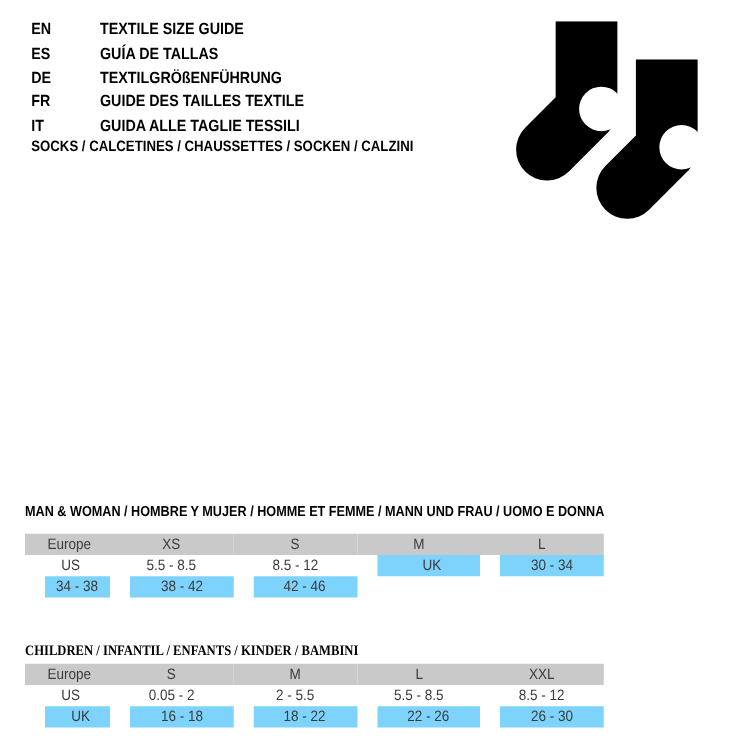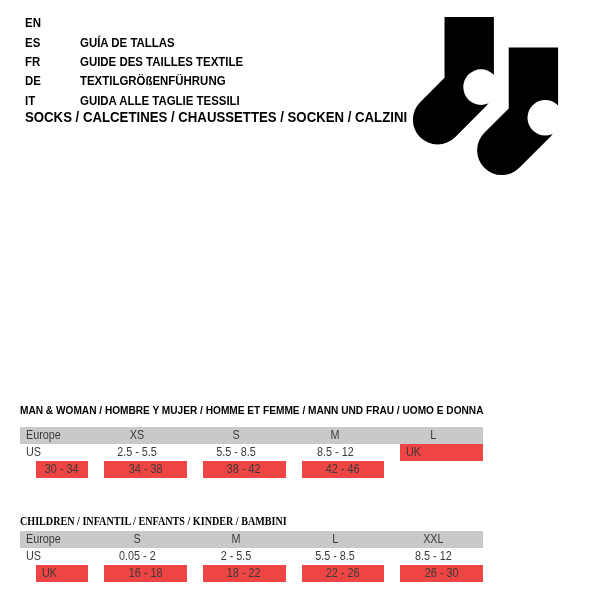--- a/index.html
+++ b/index.html
@@ -13,62 +13,63 @@
   .cond{display:inline-block;transform:scaleX(0.88);transform-origin:0 50%;white-space:nowrap;}
   .t{display:inline-block;transform:scaleX(0.9);transform-origin:50% 50%;white-space:nowrap;}
   .tl{transform-origin:0 50%;}
 
   
   .lang-list{position:absolute;left:25px;top:13px;}
   .lang-row{display:flex;height:19.4px;align-items:center;font-weight:bold;font-size:13px;color:#000;gap:20px;}
   .lang-code{width:35px;flex:0 0 35px;}
   .category-line{
     position:absolute;left:25px;top:107px;height:19px;display:flex;align-items:center;
-    font-weight:bold;font-size:15px;color:#000;
+    font-weight:bold;font-size:12px;color:#000;
   }
 
   
   .socks-svg{position:absolute;left:411px;top:17px;width:150px;height:160px;}
 
   
   .table-title{position:absolute;left:20px;font-weight:bold;font-size:11.5px;line-height:12px;color:#000;}
   .title-adults{top:404px;}
   .title-children{top:515px;font-family:Liberation Serif, serif;}
 
   
   .sz-table{
     position:absolute;left:20px;width:463px;
     display:grid;grid-template-columns:68px 1fr 1fr 1fr 1fr;
     font-size:12px;color:#3a3a3a;
   }
   .table-adults{top:427px;}
   .table-children{top:531px;}
   .cell{height:17px;line-height:17px;text-align:center;overflow:hidden;}
-  .c0{text-align:left;padding-left:6px;}
+  .c0{text-align:center;padding-left:6px;}
   .head{background:#c9c9c9;color:#3c3c3c;}
-  .alt{background:#ef4444;margin-left:16px;}
+  .alt{background:#7dd3fc;margin-left:16px;}
 </style>
 </head>
 <body>
 
 <div class="lang-list">
   <div class="lang-row">
     <span class="lang-code"><span class="cond">EN</span></span>
+    <span><span class="cond">TEXTILE SIZE GUIDE</span></span>
   </div>
   <div class="lang-row">
     <span class="lang-code"><span class="cond">ES</span></span>
     <span><span class="cond">GUÍA DE TALLAS</span></span>
   </div>
   <div class="lang-row">
+    <span class="lang-code"><span class="cond">DE</span></span>
+    <span><span class="cond">TEXTILGRÖßENFÜHRUNG</span></span>
+  </div>
+  <div class="lang-row">
     <span class="lang-code"><span class="cond">FR</span></span>
     <span><span class="cond">GUIDE DES TAILLES TEXTILE</span></span>
-  </div>
-  <div class="lang-row">
-    <span class="lang-code"><span class="cond">DE</span></span>
-    <span><span class="cond">TEXTILGRÖßENFÜHRUNG</span></span>
   </div>
   <div class="lang-row">
     <span class="lang-code"><span class="cond">IT</span></span>
     <span><span class="cond">GUIDA ALLE TAGLIE TESSILI</span></span>
   </div>
 </div>
 
 <div class="category-line">
   <span class="cond">SOCKS / CALCETINES / CHAUSSETTES / SOCKEN / CALZINI</span>
 </div>
@@ -88,21 +89,20 @@
   <span class="cond">MAN &amp; WOMAN / HOMBRE Y MUJER / HOMME ET FEMME / MANN UND FRAU / UOMO E DONNA</span>
 </div>
 <div class="sz-table table-adults">
   <div class="cell head c0"><span class="t tl">Europe</span></div>
   <div class="cell head"><span class="t">XS</span></div>
   <div class="cell head"><span class="t">S</span></div>
   <div class="cell head"><span class="t">M</span></div>
   <div class="cell head"><span class="t">L</span></div>
 
   <div class="cell c0"><span class="t tl">US</span></div>
-  <div class="cell"><span class="t">2.5 - 5.5</span></div>
   <div class="cell"><span class="t">5.5 - 8.5</span></div>
   <div class="cell"><span class="t">8.5 - 12</span></div>
 
   <div class="cell alt c0"><span class="t tl">UK</span></div>
   <div class="cell alt"><span class="t">30 - 34</span></div>
   <div class="cell alt"><span class="t">34 - 38</span></div>
   <div class="cell alt"><span class="t">38 - 42</span></div>
   <div class="cell alt"><span class="t">42 - 46</span></div>
 </div>
 

